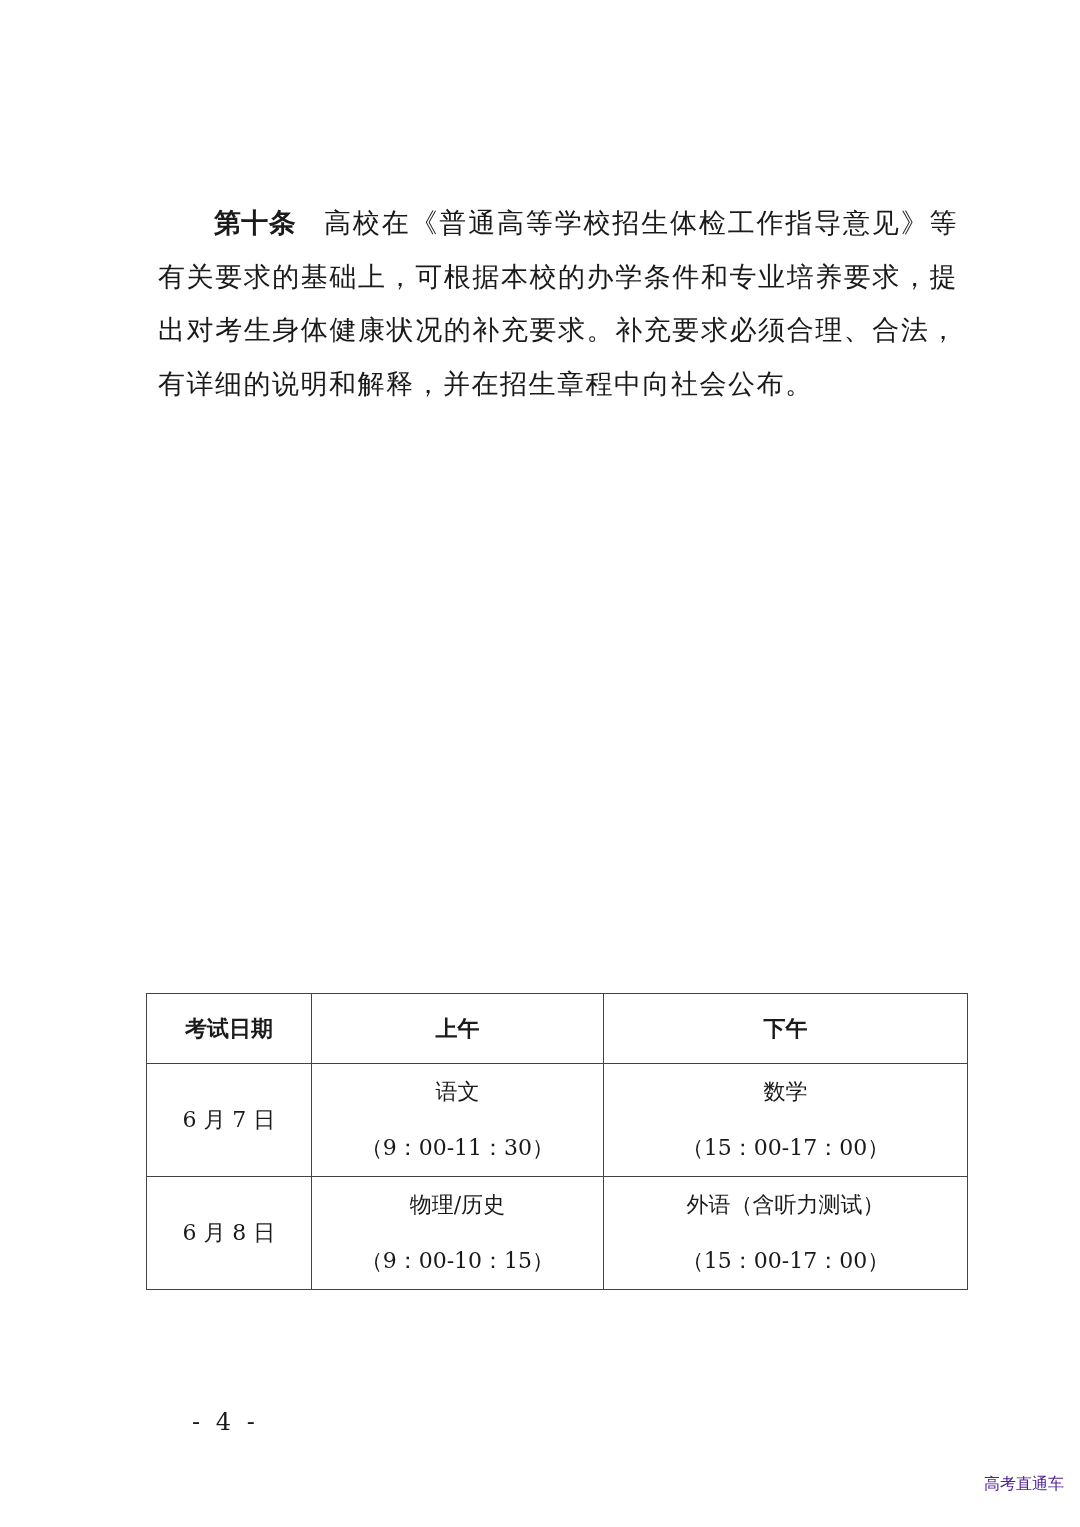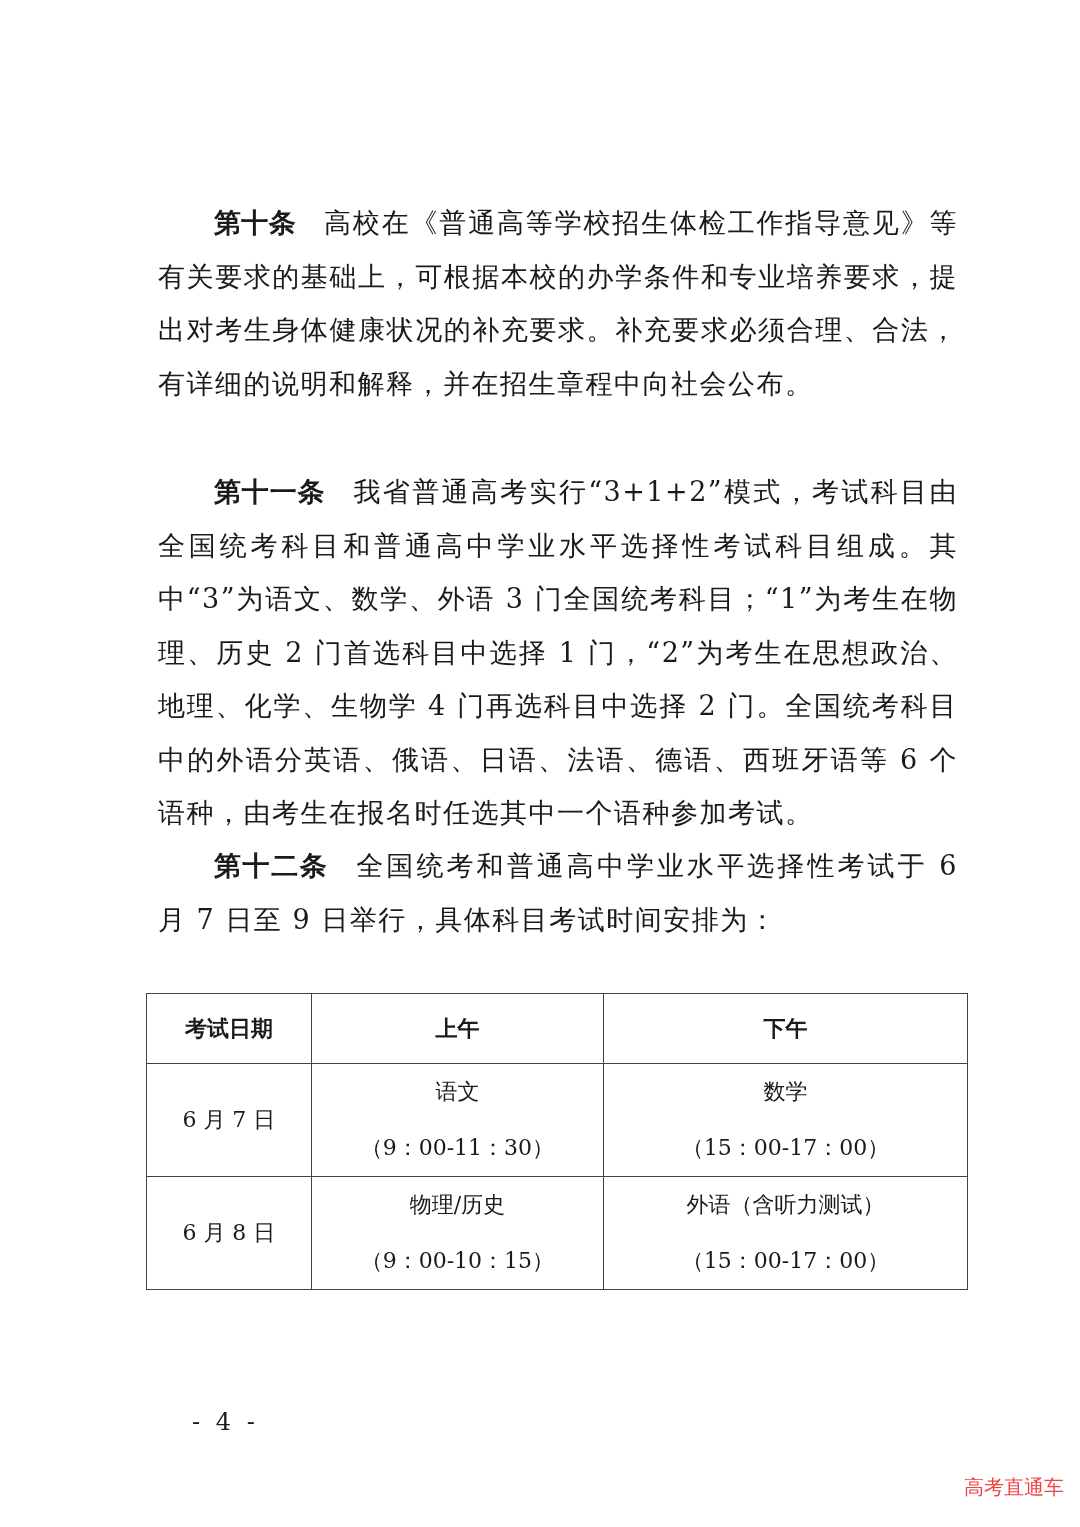--- a/index.html
+++ b/index.html
@@ -17,39 +17,33 @@
   table.sched { position: absolute; left: 134px; top: 993px; width: 822px; border-collapse: collapse;
                 font-size: 22px; }
   table.sched td, table.sched th { border: 1.5px solid #444; text-align: center; padding: 0; }
   table.sched th { height: 69px; font-family: "DejaVu Sans", "Liberation Sans", sans-serif;
                    font-weight: bold; font-size: 22px; }
   table.sched td { height: 106px; line-height: 56px; }
   .col1 { width: 174px; } .col2 { width: 308px; } .col3 { width: 384px; }
   .subj, .time { display: block; }
   .pagenum { position: absolute; left: 180px; top: 1408px; font-size: 24px; letter-spacing: 4px; }
   .watermark { position: absolute; right: 28px; top: 1474px; font-family: "DejaVu Sans", "Liberation Sans", sans-serif;
-               font-size: 20px; color: #ef4444; }
+               font-size: 16px; color: #4c1d95; }
 </style>
 </head>
 <body>
 
 <div class="page">
 
   <div class="para" style="top:196px;">
     <span class="lead">第十条</span><span>高校在《普通高等学校招生体检工作指导意见》等有关要求的基础上，可根据本校的办学条件和专业培养要求，提出对考生身体健康状况的补充要求。补充要求必须合理、合法，有详细的说明和解释，并在招生章程中向社会公布。</span>
   </div>
 
 
-  <div class="para" style="top:465px;">
-    <span class="lead">第十一条</span><span>我省普通高考实行“3+1+2”模式，考试科目由全国统考科目和普通高中学业水平选择性考试科目组成。其中“3”为语文、数学、外语 3 门全国统考科目；“1”为考生在物理、历史 2 门首选科目中选择 1 门，“2”为考生在思想政治、地理、化学、生物学 4 门再选科目中选择 2 门。全国统考科目中的外语分英语、俄语、日语、法语、德语、西班牙语等 6 个语种，由考生在报名时任选其中一个语种参加考试。</span>
-  </div>
 
-  <div class="para" style="top:839px;">
-    <span class="lead">第十二条</span><span>全国统考和普通高中学业水平选择性考试于 6 月 7 日至 9 日举行，具体科目考试时间安排为：</span>
-  </div>
 
   <table class="sched">
     <tbody>
         <tr>
       <th class="col1">考试日期</th>
       <th class="col2">上午</th>
       <th class="col3">下午</th>
     </tr>
     <tr>
       <td>6 月 7 日</td>

